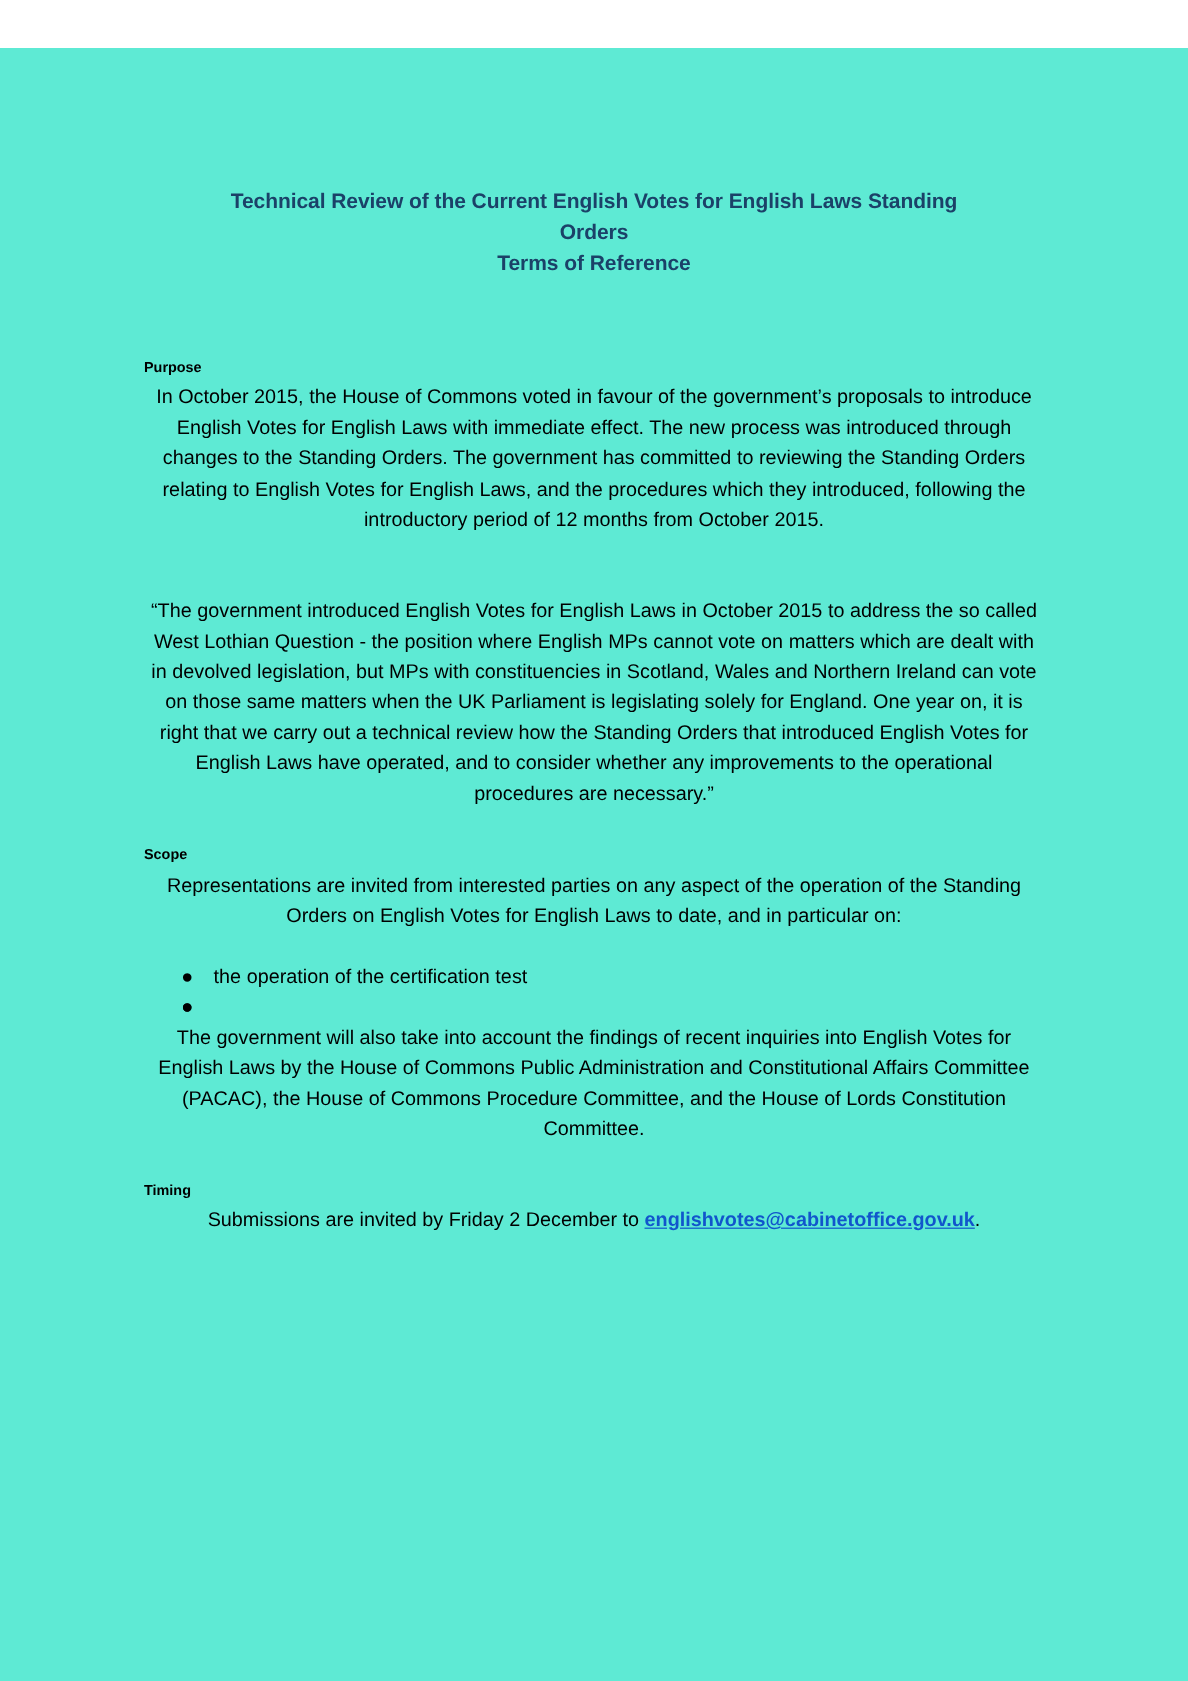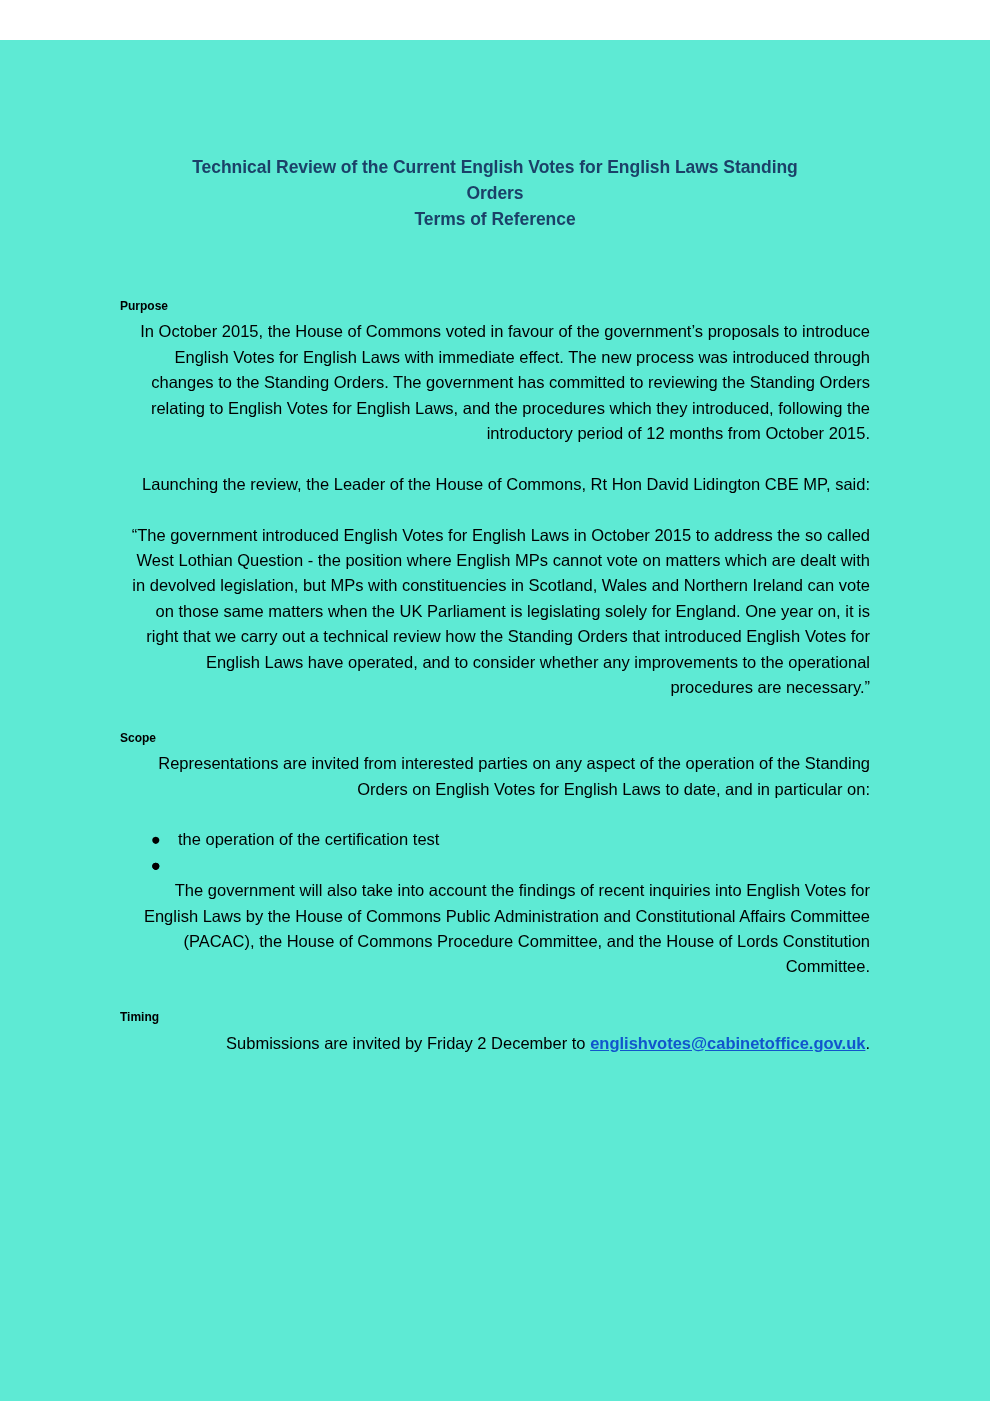--- a/index.html
+++ b/index.html
@@ -58,21 +58,21 @@
     font-weight: bold;
     line-height: 25.4px;
     color: #000000;
   }
   .para {
     margin: 0;
     font-size: 16.5px;
     font-weight: normal;
     line-height: 25.4px;
     color: #000000;
-    text-align: right;
+    text-align: center;
   }
   .spacer-line {
     height: 25.4px;
   }
 
   
   .gap-title {
     height: 62px;
   }
 
@@ -116,21 +116,20 @@
       <span class="title-line">Orders</span>
       <span class="title-line">Terms of Reference</span>
     </div>
 
     <div class="gap-title"></div>
 
     <div class="section">
       <div class="heading">Purpose</div>
       <p class="para">In October 2015, the House of Commons voted in favour of the government’s proposals to introduce English Votes for English Laws with immediate effect. The new process was introduced through changes to the Standing Orders. The government has committed to reviewing the Standing Orders relating to English Votes for English Laws, and the procedures which they introduced, following the introductory period of 12 months from October 2015.</p>
       <div class="spacer-line"></div>
-      <p class="para">Launching the review, the Leader of the House of Commons, Rt Hon David Lidington CBE MP, said:</p>
       <div class="spacer-line"></div>
       <p class="para">“The government introduced English Votes for English Laws in October 2015 to address the so called West Lothian Question -  the position where English MPs cannot vote on matters which are dealt with in devolved legislation, but MPs with constituencies in Scotland, Wales and Northern Ireland can vote on those same matters when the UK Parliament is legislating solely for England. One year on, it is right that we carry out a technical review how the Standing Orders that introduced English Votes for English Laws have operated, and to consider whether any improvements to the operational procedures are necessary.”</p>
     </div>
 
     <div class="spacer-line"></div>
 
     <div class="section">
       <div class="heading">Scope</div>
       <p class="para">Representations are invited from interested parties on any aspect of the operation of the Standing Orders on English Votes for English Laws to date, and in particular on:</p>
 

